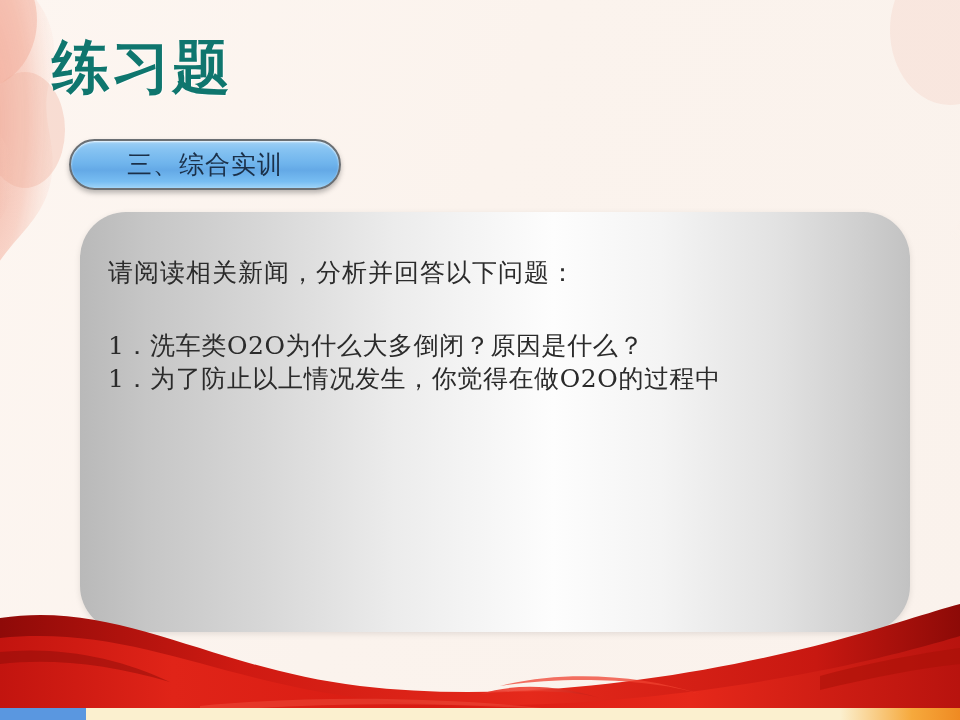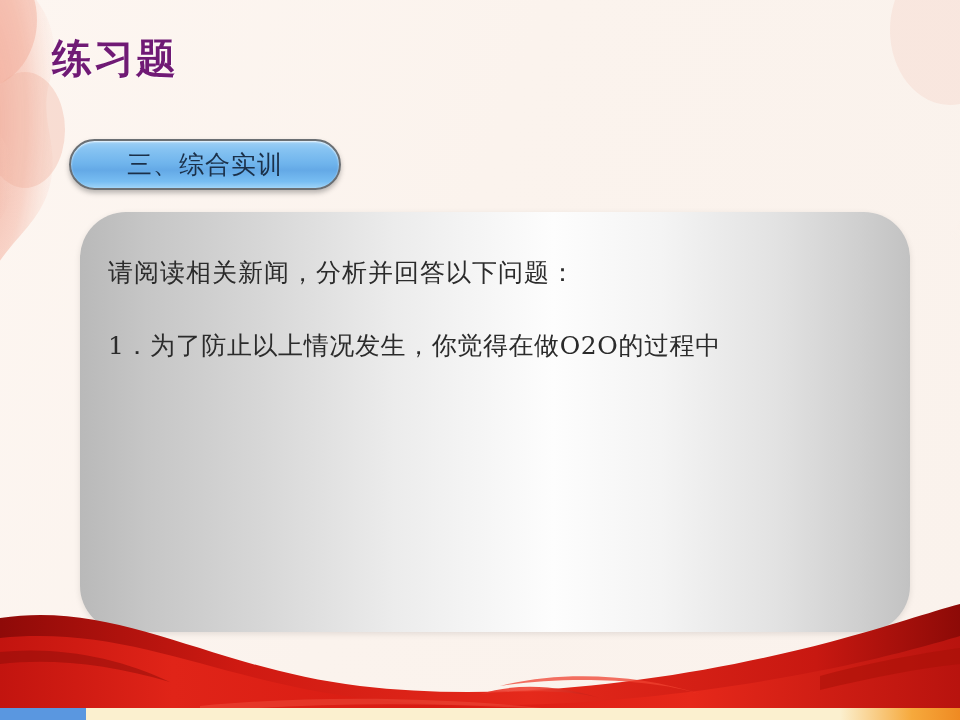--- a/index.html
+++ b/index.html
@@ -42,24 +42,24 @@
     pointer-events: none;
     opacity: .55;
   }
 
   
   .title {
     position: absolute;
     left: 52px;
     top: 38px;
     font-family: "DejaVu Sans", "Liberation Sans", sans-serif;
-    font-size: 40px;
+    font-size: 58px;
     font-weight: bold;
     letter-spacing: 2px;
-    color: #701a75;
+    color: #0f766e;
     text-shadow: 1px 1px 0 rgba(255,255,255,.6);
     line-height: 1;
     white-space: nowrap;
   }
 
   
   .pill-wrap {
     position: absolute;
     left: 69px;
     top: 139px;
@@ -214,20 +214,21 @@
   <div class="title">练习题</div>
 
   <div class="pill-wrap">
     <div class="pill"></div>
     <div class="pill-label">三、综合实训</div>
   </div>
 
   <div class="panel">
     <div class="panel-body">
       <p class="q-intro">请阅读相关新闻，分析并回答以下问题：</p>
+      <p class="q-line">1．洗车类O2O为什么大多倒闭？原因是什么？</p>
       <p class="q-line">1．为了防止以上情况发生，你觉得在做O2O的过程中</p>
     </div>
   </div>
 
   <svg class="ribbon" viewBox="0 0 960 130" preserveAspectRatio="none">
     <defs>
       <linearGradient id="rib1" x1="0" y1="0" x2="1" y2="0">
         <stop offset="0%" stop-color="#c2140f"></stop>
         <stop offset="18%" stop-color="#e02418"></stop>
         <stop offset="45%" stop-color="#d81b12"></stop>

